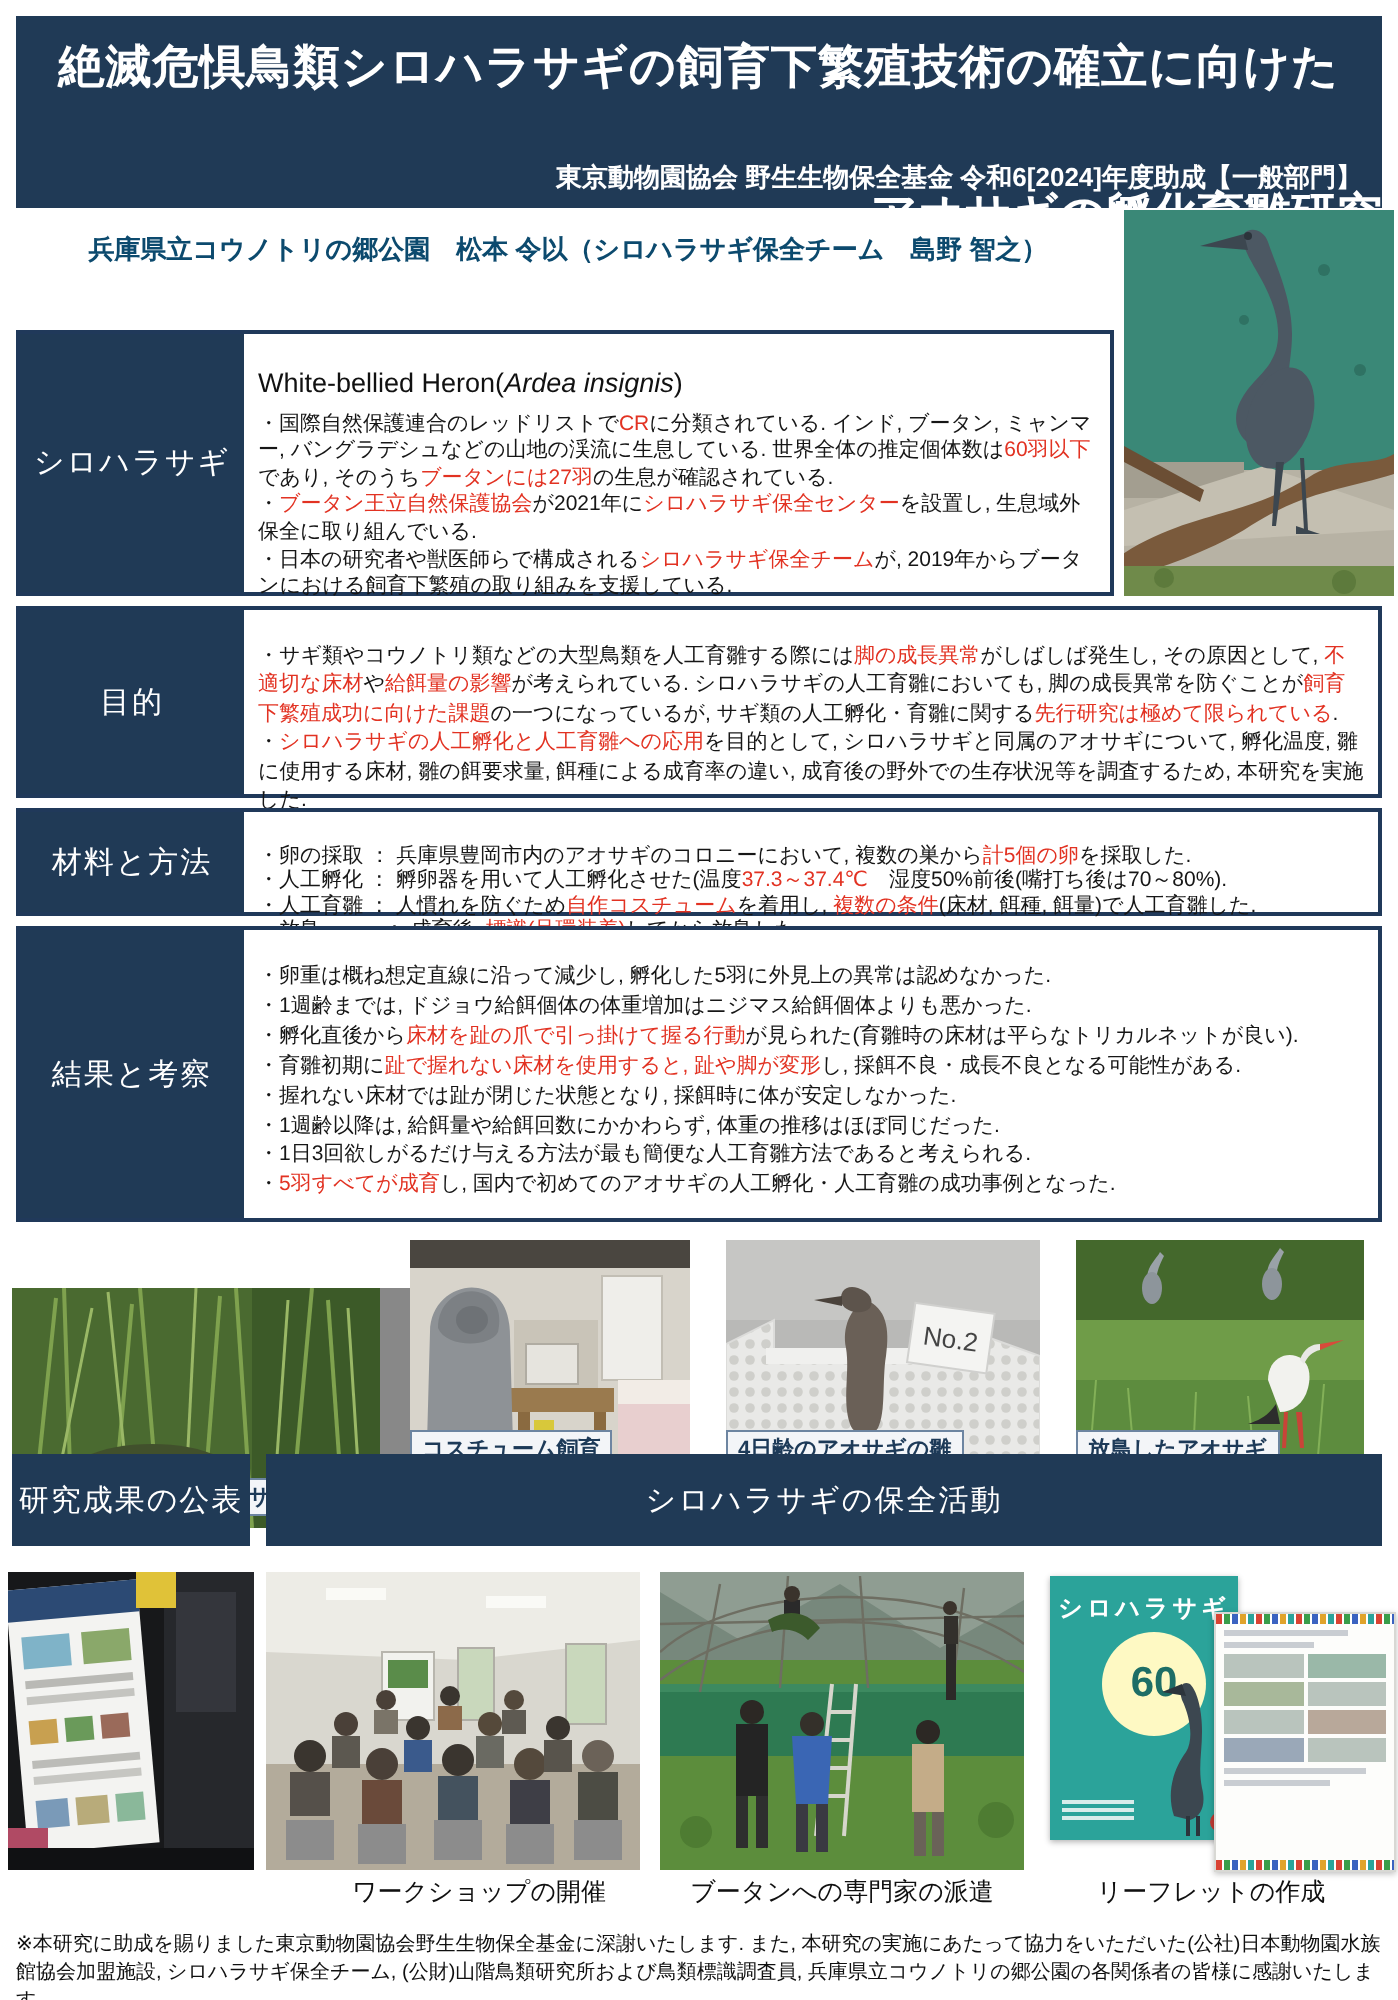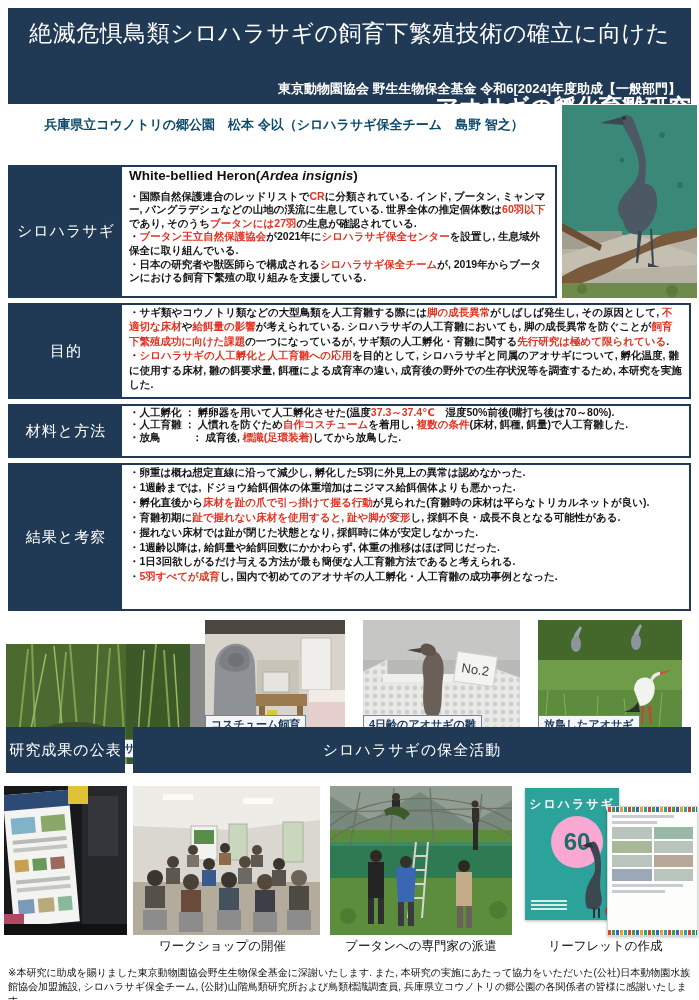--- a/index.html
+++ b/index.html
@@ -7,30 +7,30 @@
     --red:#e23222;
     --border:#20395a;
     --capborder:#6d85a1;
   }
   html,body{margin:0;padding:0;background:#fff;}
   body{font-family:"Liberation Sans","DejaVu Sans",sans-serif;}
   #poster{position:relative;width:699px;height:1000px;background:#fff;overflow:hidden;}
 
   
   .header{position:absolute;left:8px;top:8px;width:683px;height:96px;background:var(--navy);color:#fff;}
-  .title1{position:absolute;top:10px;left:0;width:100%;text-align:center;font-size:23px;font-weight:normal;letter-spacing:.5px;}
+  .title1{position:absolute;top:10px;left:0;width:100%;text-align:center;font-size:23px;font-weight:bold;letter-spacing:.5px;}
   .title2{position:absolute;top:40px;left:0;width:100%;text-align:right;font-size:23px;font-weight:bold;margin-top:44px;}
   .grant{position:absolute;bottom:6px;right:10px;font-size:13px;font-weight:bold;}
 
   .author{position:absolute;left:8px;top:116px;width:552px;text-align:center;font-size:13px;font-weight:bold;color:#0c4a6e;}
 
   
   .section{position:absolute;display:flex;border:2px solid var(--border);background:#fff;box-sizing:border-box;}
   .seclabel{width:112px;flex:0 0 112px;background:var(--navy);color:#fff;display:flex;align-items:center;justify-content:center;font-size:15px;letter-spacing:1px;}
-  .secbody{flex:1;padding:0 7px;font-size:10.5px;color:#161616;font-weight:bold;}
+  .secbody{flex:1;padding:16px 7px;font-size:10.5px;color:#161616;}
   .red{color:var(--red);}
   .italic{font-style:italic;}
   .en-head{font-size:13.5px;color:#111;margin-bottom:5px;font-family:"Liberation Sans",sans-serif;}
 
   
   .ph{position:absolute;overflow:hidden;background:#888;}
   .ph svg{display:block;}
   .pcap{position:absolute;left:0;bottom:6px;background:#f3f5f8;border:1px solid var(--capborder);color:#1d3a58;font-size:11px;font-weight:bold;padding:1px 5px;white-space:nowrap;}
 
   .bar{position:absolute;top:727px;height:46px;background:var(--navy);color:#fff;display:flex;align-items:center;justify-content:center;font-size:15px;letter-spacing:1px;}
@@ -100,20 +100,21 @@
     <div class="seclabel">目的</div>
     <div class="secbody" style="line-height:1.38;">
       <div><span>・サギ類やコウノトリ類などの大型鳥類を人工育雛する際には</span><span class="red">脚の成長異常</span><span>がしばしば発生し, その原因として, </span><span class="red">不適切な床材</span><span>や</span><span class="red">給餌量の影響</span><span>が考えられている. シロハラサギの人工育雛においても, 脚の成長異常を防ぐことが</span><span class="red">飼育下繁殖成功に向けた課題</span><span>の一つになっているが, サギ類の人工孵化・育雛に関する</span><span class="red">先行研究は極めて限られている</span><span>.</span></div>
       <div><span>・</span><span class="red">シロハラサギの人工孵化と人工育雛への応用</span><span>を目的として, シロハラサギと同属のアオサギについて, 孵化温度, 雛に使用する床材, 雛の餌要求量, 餌種による成育率の違い, 成育後の野外での生存状況等を調査するため, 本研究を実施した.</span></div>
     </div>
   </div>
 
   <div class="section" style="left:8px;top:404px;width:683px;height:54px;">
     <div class="seclabel">材料と方法</div>
     <div class="secbody" style="line-height:1.17;">
+      <div><span>・卵の採取 ： 兵庫県豊岡市内のアオサギのコロニーにおいて, 複数の巣から</span><span class="red">計5個の卵</span><span>を採取した.</span></div>
       <div><span>・人工孵化 ： 孵卵器を用いて人工孵化させた(温度</span><span class="red">37.3～37.4℃</span><span>　湿度50%前後(嘴打ち後は70～80%).</span></div>
       <div><span>・人工育雛 ： 人慣れを防ぐため</span><span class="red">自作コスチューム</span><span>を着用し, </span><span class="red">複数の条件</span><span>(床材, 餌種, 餌量)で人工育雛した.</span></div>
       <div><span>・放鳥　　　： 成育後, </span><span class="red">標識(足環装着)</span><span>してから放鳥した.</span></div>
     </div>
   </div>
 
   <div class="section" style="left:8px;top:463px;width:683px;height:148px;">
     <div class="seclabel">結果と考察</div>
     <div class="secbody" style="line-height:1.42;">
       <div><span>・卵重は概ね想定直線に沿って減少し, 孵化した5羽に外見上の異常は認めなかった.</span></div>
@@ -372,21 +373,21 @@
           <rect x="136" y="120" width="6" height="22" fill="#6a6258"></rect>
       </g>
       <circle cx="18" cy="130" r="8" fill="#4e7c32"></circle>
         <circle cx="168" cy="124" r="9" fill="#4e7c32"></circle>
     </svg>
   </div>
 
   <div style="position:absolute;left:520px;top:786px;width:178px;height:149px;background:#fff;">
     <div style="position:absolute;left:5px;top:2px;width:94px;height:132px;background:#2ba39a;box-shadow:0 1px 3px rgba(0,0,0,.3);">
       <div style="text-align:center;color:#fff;font-weight:bold;font-size:12px;letter-spacing:2px;padding-top:8px;">シロハラサギ</div>
-      <div style="position:absolute;left:26px;top:28px;width:52px;height:52px;border-radius:50%;background:#f9a8d4;display:flex;align-items:center;justify-content:center;font-size:24px;font-weight:bold;color:#1e6e66;">60</div>
+      <div style="position:absolute;left:26px;top:28px;width:52px;height:52px;border-radius:50%;background:#fef9c3;display:flex;align-items:center;justify-content:center;font-size:21px;font-weight:bold;color:#1e6e66;">60</div>
       <svg width="94" height="132" style="position:absolute;left:0;top:0;">
         <path d="M62 120 C58 108 62 96 68 88 C72 82 70 70 66 62 C64 56 66 52 70 54 C74 58 76 68 76 78 C76 88 74 96 76 106 C78 114 76 120 70 122 Z" fill="#3c4750"></path>
         <path d="M66 54 L56 58 L68 60 Z" fill="#2c343b"></path>
         <rect x="68" y="120" width="2" height="10" fill="#2c343b"></rect>
           <rect x="73" y="120" width="2" height="10" fill="#2c343b"></rect>
       </svg>
       <div style="position:absolute;left:6px;bottom:8px;width:36px;">
         <div style="height:2px;background:#d8ecea;margin:2px 0;"></div>
         <div style="height:2px;background:#d8ecea;margin:2px 0;"></div>
         <div style="height:2px;background:#d8ecea;margin:2px 0;"></div>
@@ -412,19 +413,19 @@
       <div class="minirow">
           <div style="background:#9aa8b8;"></div>
           <div></div>
         </div>
       <div class="grayline" style="width:80%;"></div>
       <div class="grayline" style="width:60%;"></div>
       <div class="dotstrip" style="position:absolute;bottom:0;left:0;right:0;"></div>
     </div>
   </div>
 
-  <div class="bcap" style="left:129px;width:187px;text-align:center;">ワークショップの開催</div>
+  <div class="bcap" style="left:146px;width:187px;text-align:center;">ワークショップの開催</div>
   <div class="bcap" style="left:330px;width:182px;">ブータンへの専門家の派遣</div>
   <div class="bcap" style="left:512px;width:187px;">リーフレットの作成</div>
 
   <div class="footer">※本研究に助成を賜りました東京動物園協会野生生物保全基金に深謝いたします. また, 本研究の実施にあたって協力をいただいた(公社)日本動物園水族館協会加盟施設, シロハラサギ保全チーム, (公財)山階鳥類研究所および鳥類標識調査員, 兵庫県立コウノトリの郷公園の各関係者の皆様に感謝いたします。</div>
 
 </div>
 
 </body></html>

